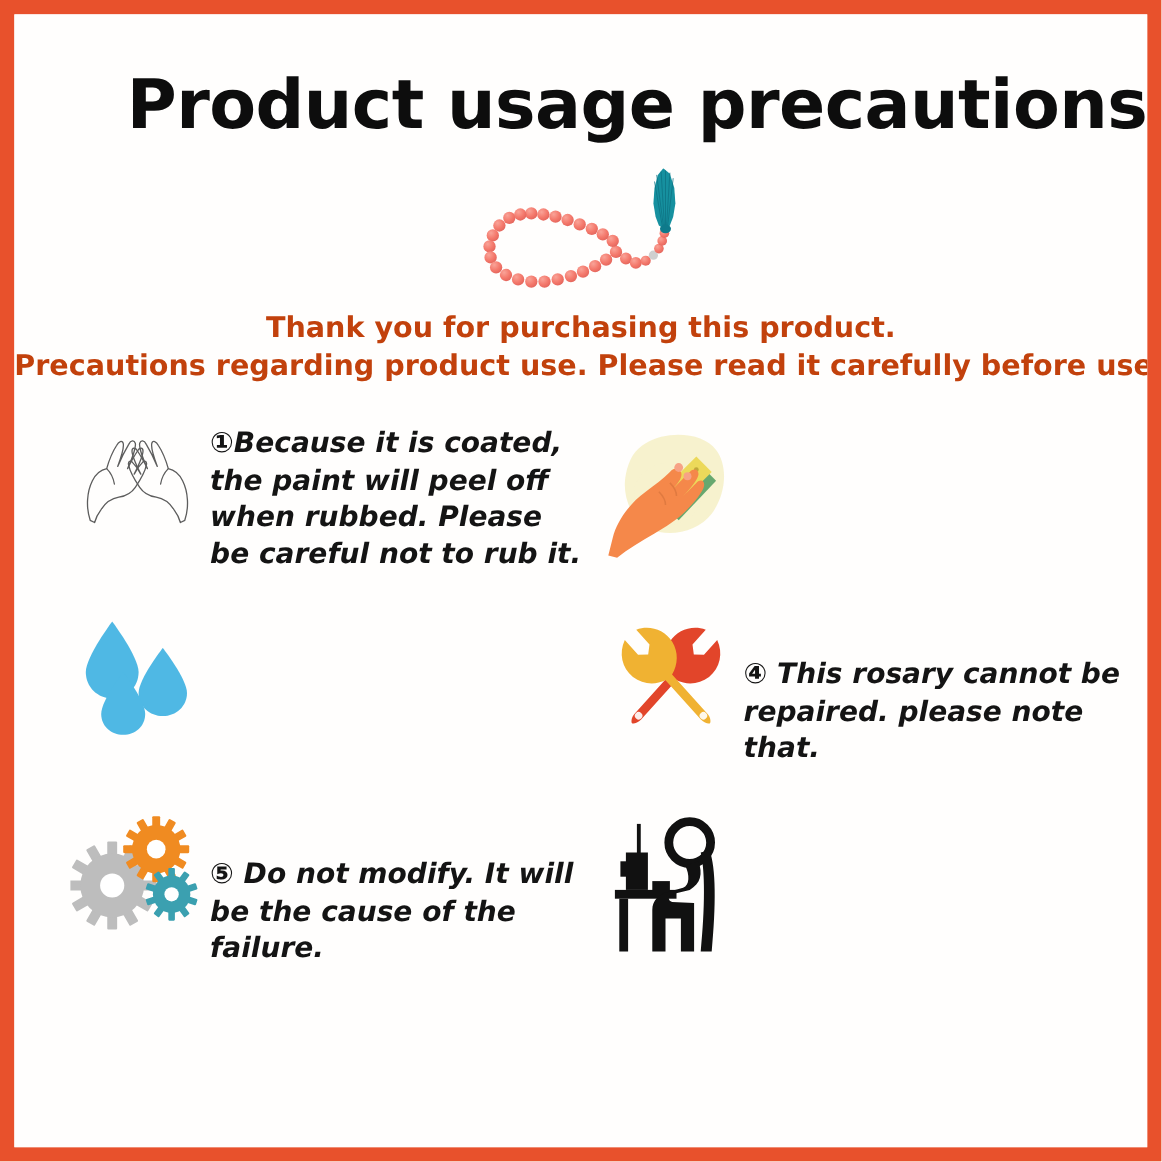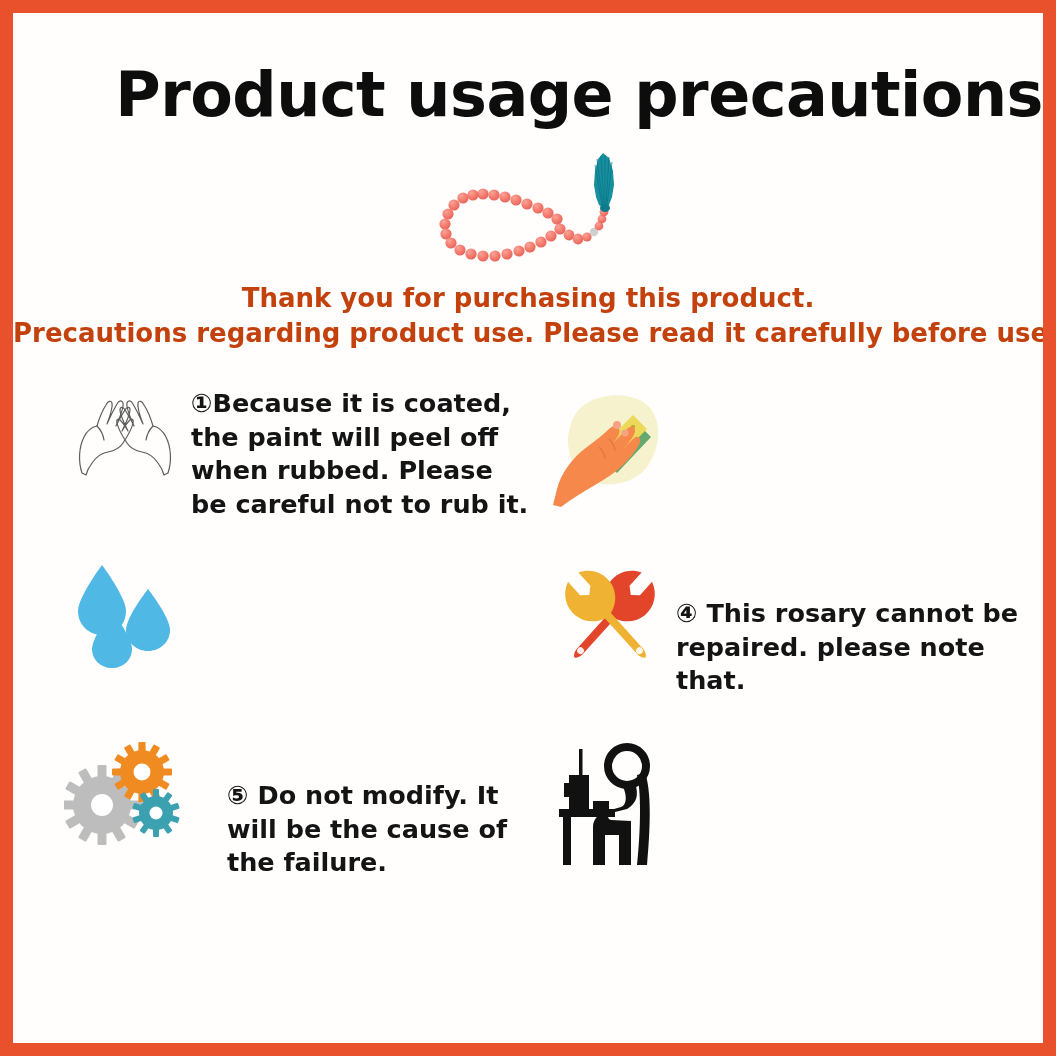--- a/index.html
+++ b/index.html
@@ -71,20 +71,21 @@
   
   .grid {
     position: absolute;
     top: 358px;
     left: 46px;
     width: 964px;
     display: grid;
     grid-template-columns: 1fr 1fr;
     grid-template-rows: 180px 180px 180px;
     column-gap: 6px;
+    font-style: italic;
   }
   .item {
     display: flex;
     align-items: flex-start;
     padding-top: 8px;
   }
   .item .ico {
     flex: 0 0 auto;
     width: 132px;
     height: 130px;
@@ -99,21 +100,21 @@
     color: #141414;
     font-family: "DejaVu Sans", sans-serif;
     font-weight: 700;
     font-size: 25.5px;
     line-height: 1.32;
     padding-top: 8px;
     padding-right: 4px;
   }
   .row2 .ico, .row3 .ico { padding-top: 0; }
   .row2 .txt { padding-top: 38px; }
-  .row3 .txt { padding-top: 40px; margin-left: 36px; }
+  .row3 .txt { padding-top: 40px; }
 
   
   .footer {
     position: absolute;
     bottom: 28px;
     left: 0;
     width: 100%;
     text-align: center;
     color: #121212;
     font-family: "DejaVu Sans", sans-serif;

